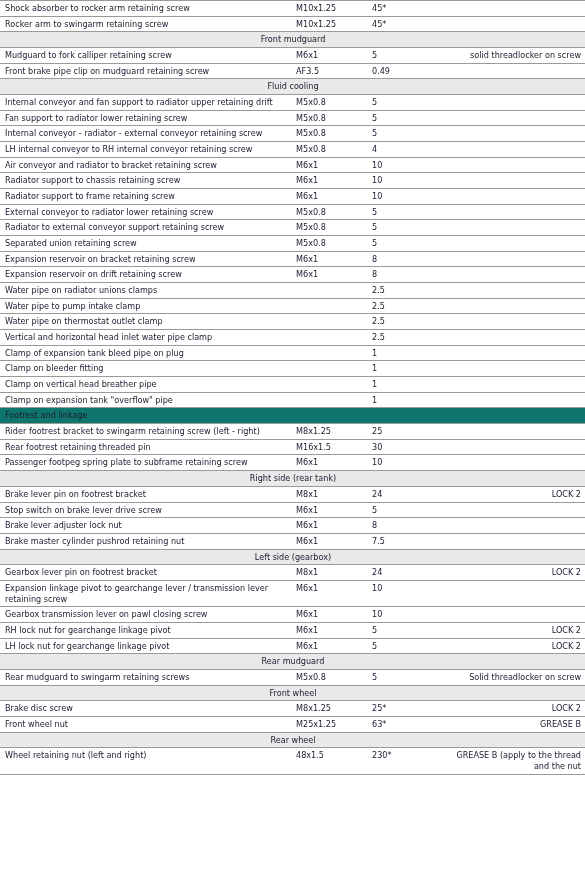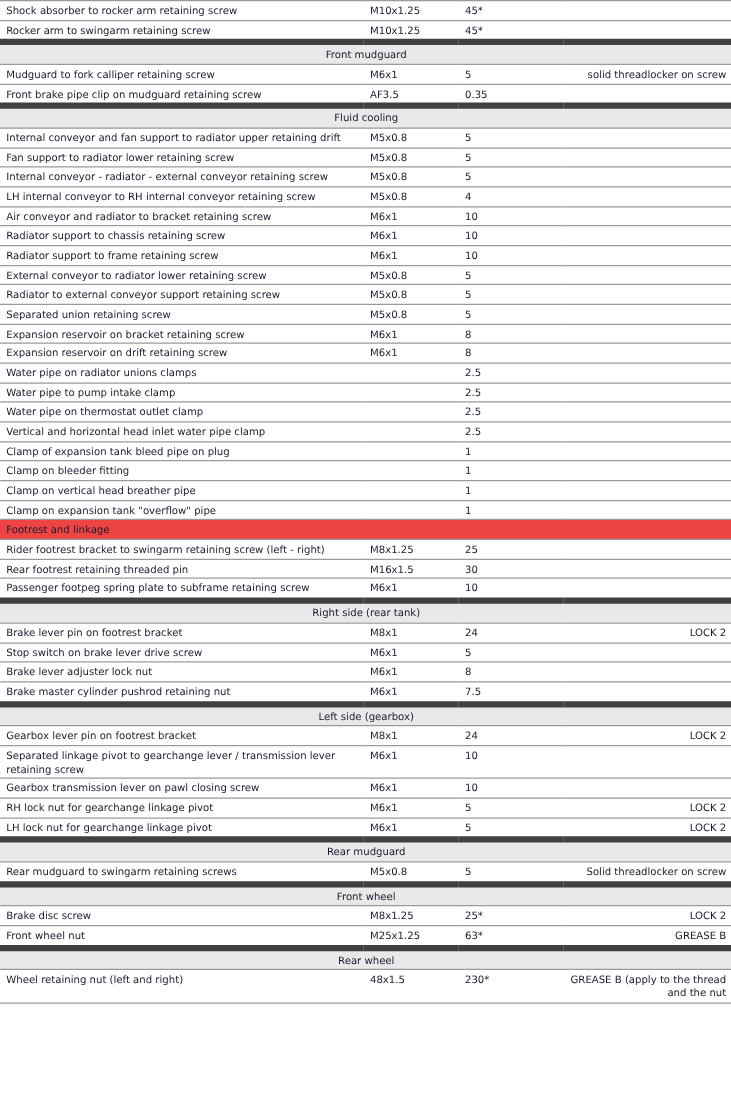--- a/index.html
+++ b/index.html
@@ -33,25 +33,25 @@
   col.c-desc   { width: 291px; }
   col.c-thread { width: 76px; }
   col.c-torque { width: 84px; }
   col.c-notes  { width: 134px; }
 
   tr.section-row td {
     background: #e9e9e9;
     text-align: center;
     padding-top: 2px;
     padding-bottom: 2px;
-    border-top: 5px solid #404040;
+    border-top: 1px solid #404040;
     border-bottom: 1px solid #9a9a9a;
   }
   tr.plain-head td {
-    background: #ef4444;
+    background: #0f766e;
     text-align: left;
   }
   td.desc   { text-align: left; }
   td.thread { text-align: left; }
   td.torque { text-align: left; }
   td.notes  { text-align: right; }
 </style>
 </head>
 <body>
 
@@ -80,21 +80,21 @@
       </tr>
       <tr>
         <td class="desc">Mudguard to fork calliper retaining screw</td>
         <td class="thread">M6x1</td>
         <td class="torque">5</td>
         <td class="notes">solid threadlocker on screw</td>
       </tr>
       <tr>
         <td class="desc">Front brake pipe clip on mudguard retaining screw</td>
         <td class="thread">AF3.5</td>
-        <td class="torque">0.35</td>
+        <td class="torque">0.49</td>
         <td class="notes"></td>
       </tr>
       <tr class="section-row">
         <td colspan="4">Fluid cooling</td>
       </tr>
       <tr>
         <td class="desc">Internal conveyor and fan support to radiator upper retaining drift</td>
         <td class="thread">M5x0.8</td>
         <td class="torque">5</td>
         <td class="notes"></td>
@@ -264,21 +264,21 @@
       <tr class="section-row">
         <td colspan="4">Left side (gearbox)</td>
       </tr>
       <tr>
         <td class="desc">Gearbox lever pin on footrest bracket</td>
         <td class="thread">M8x1</td>
         <td class="torque">24</td>
         <td class="notes">LOCK 2</td>
       </tr>
       <tr>
-        <td class="desc">Separated linkage pivot to gearchange lever / transmission lever retaining screw</td>
+        <td class="desc">Expansion linkage pivot to gearchange lever / transmission lever retaining screw</td>
         <td class="thread">M6x1</td>
         <td class="torque">10</td>
         <td class="notes"></td>
       </tr>
       <tr>
         <td class="desc">Gearbox transmission lever on pawl closing screw</td>
         <td class="thread">M6x1</td>
         <td class="torque">10</td>
         <td class="notes"></td>
       </tr>

